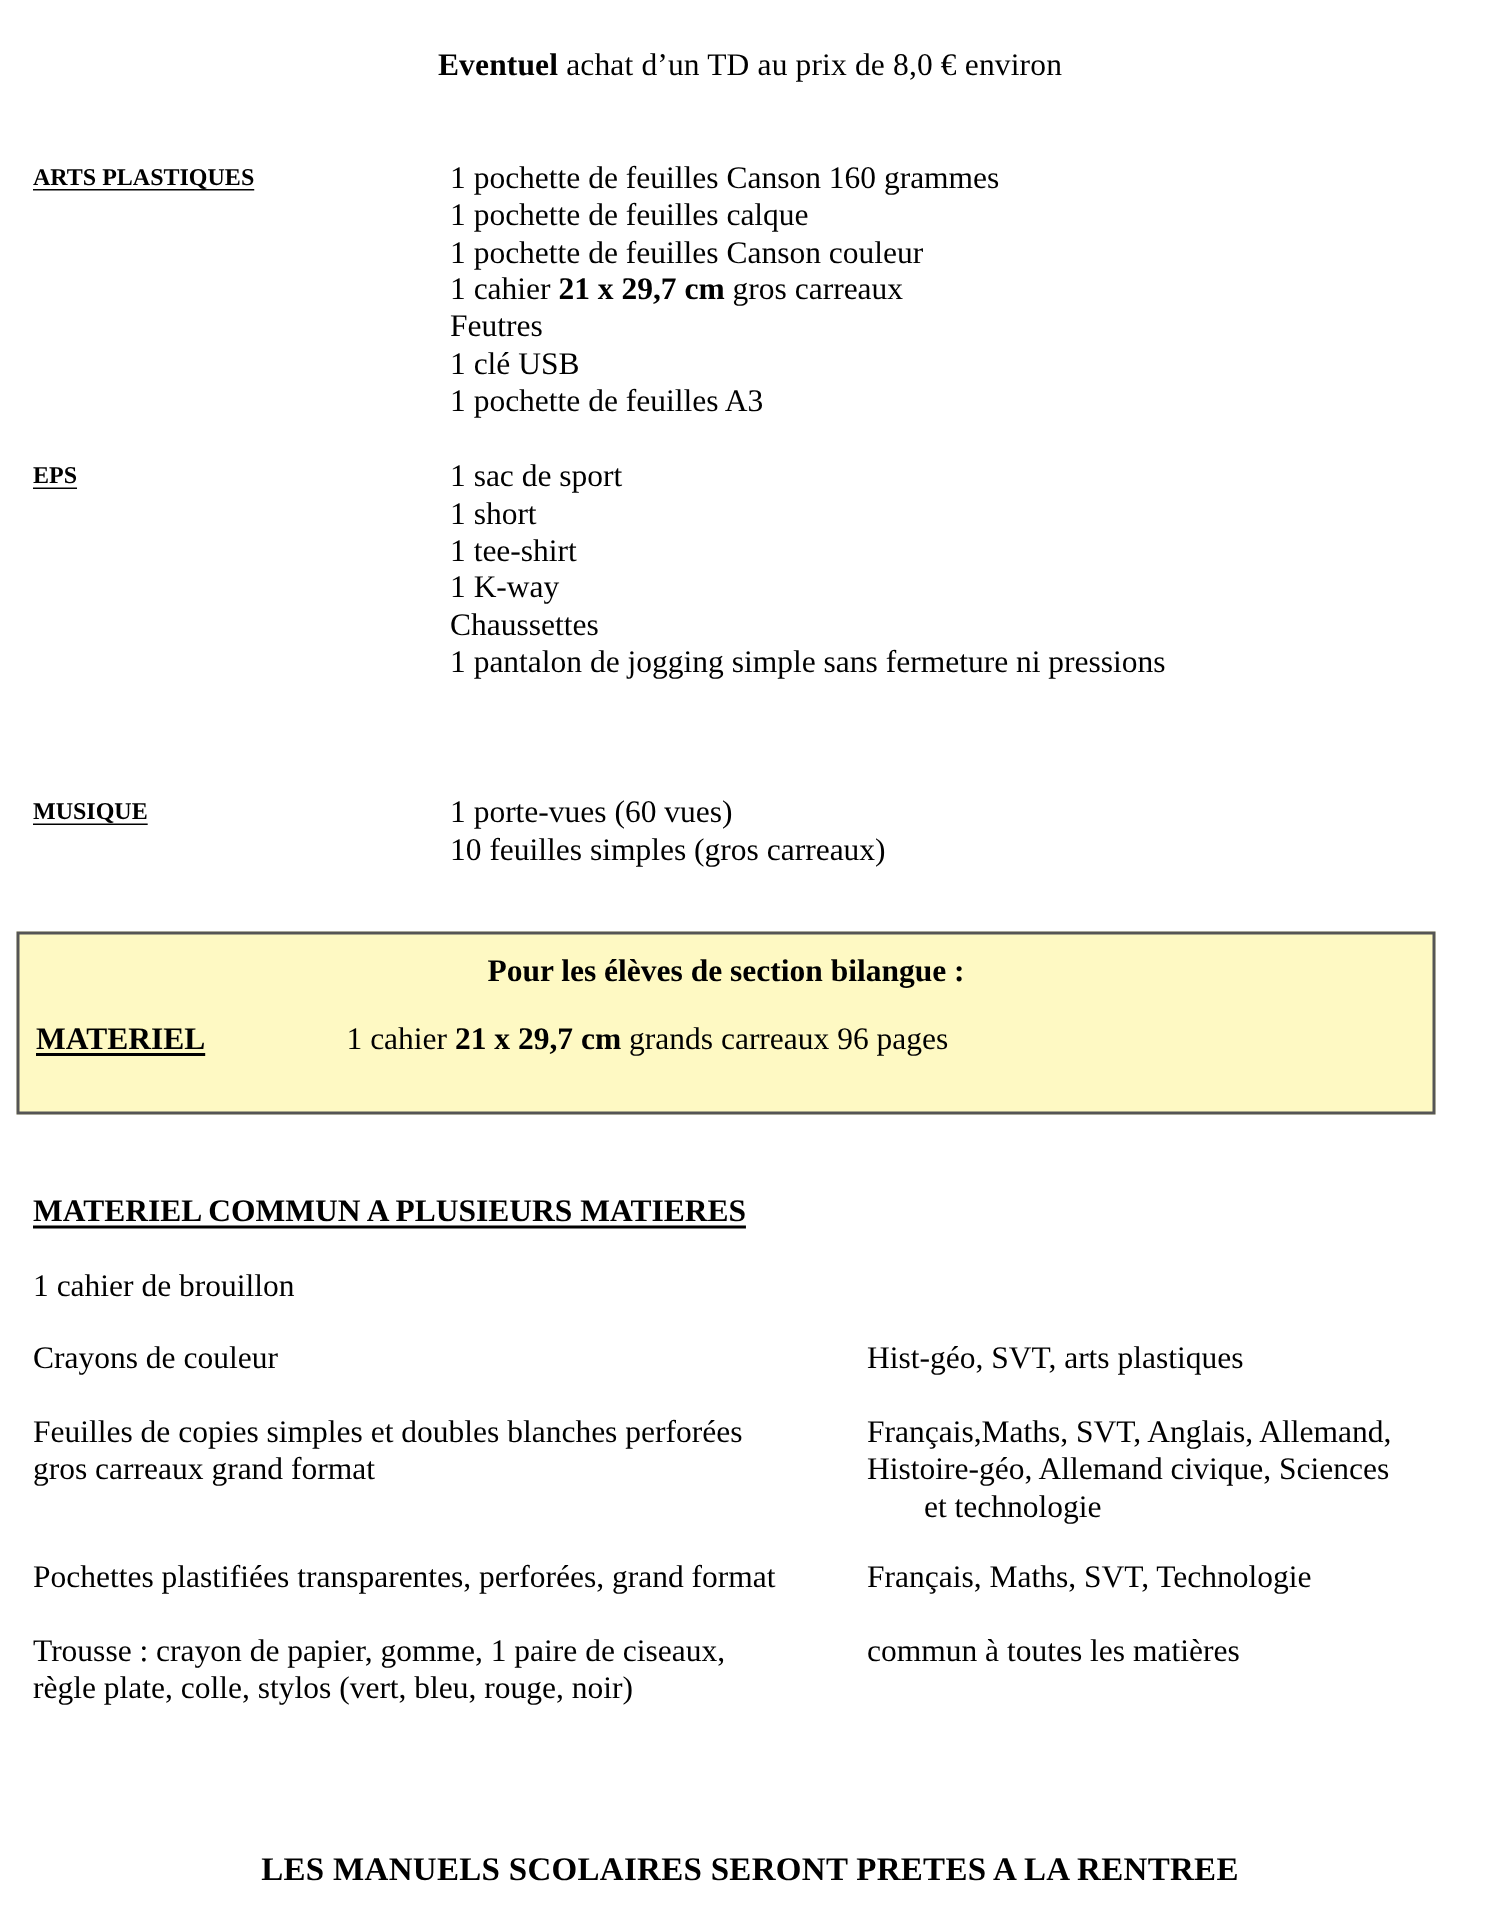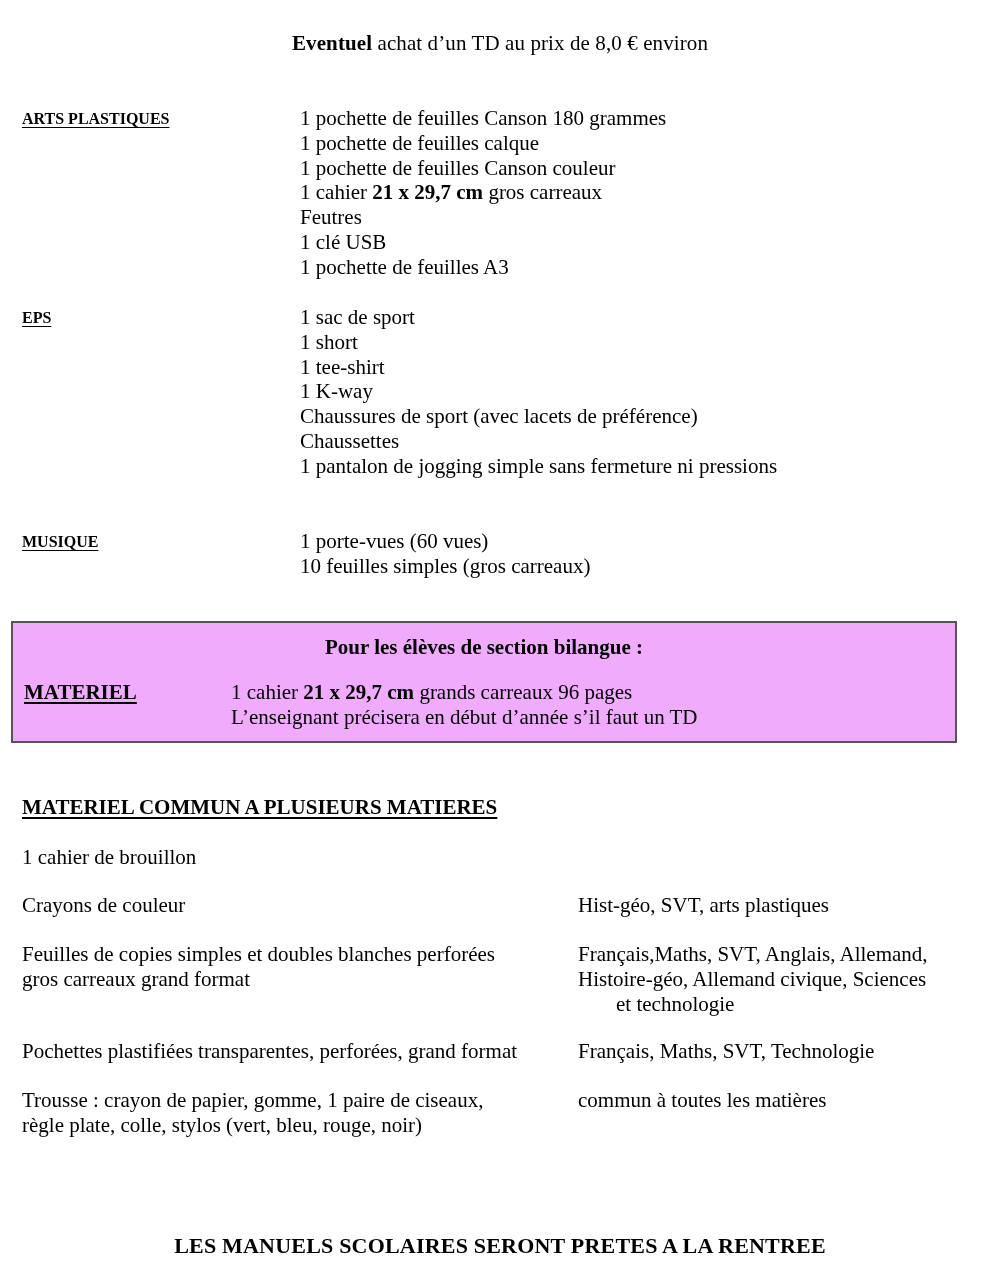--- a/index.html
+++ b/index.html
@@ -71,21 +71,21 @@
 
   
   .bilangue-box {
     position: absolute;
     left: 11px;
     top: 621px;
     width: 946px;
     height: 122px;
     border: 2px solid #555555;
     box-sizing: border-box;
-    background: #f0abfc;
+    background: #fef9c3;
   }
   .bilangue-title {
     position: absolute;
     left: 0;
     top: 12px;
     width: 100%;
     text-align: center;
     font-size: 21px;
     font-weight: bold;
     line-height: 25px;
@@ -184,58 +184,56 @@
 
 <div class="page">
 
   <div class="top-line">
     <span class="b">Eventuel</span><span> achat d’un TD au prix de 8,0 € environ</span>
   </div>
 
   <div class="subject" id="block-arts">
     <div class="subject-label">ARTS PLASTIQUES</div>
     <div class="subject-items">
-      <div class="item">1 pochette de feuilles Canson 180 grammes</div>
+      <div class="item">1 pochette de feuilles Canson 160 grammes</div>
       <div class="item">1 pochette de feuilles calque</div>
       <div class="item">1 pochette de feuilles Canson couleur</div>
       <div class="item"><span>1 cahier </span><span class="b">21 x 29,7 cm</span><span> gros carreaux</span></div>
       <div class="item">Feutres</div>
       <div class="item">1 clé USB</div>
       <div class="item">1 pochette de feuilles A3</div>
     </div>
   </div>
 
   <div class="subject" id="block-eps">
     <div class="subject-label">EPS</div>
     <div class="subject-items">
       <div class="item">1 sac de sport</div>
       <div class="item">1 short</div>
       <div class="item">1 tee-shirt</div>
       <div class="item">1 K-way</div>
-      <div class="item">Chaussures de sport (avec lacets de préférence)</div>
       <div class="item">Chaussettes</div>
       <div class="item">1 pantalon de jogging simple sans fermeture ni pressions</div>
     </div>
   </div>
 
   <div class="subject" id="block-musique">
     <div class="subject-label">MUSIQUE</div>
     <div class="subject-items">
       <div class="item">1 porte-vues (60 vues)</div>
       <div class="item">10 feuilles simples (gros carreaux)</div>
     </div>
   </div>
 
   <div class="bilangue-box">
     <div class="bilangue-title">Pour les élèves de section bilangue :</div>
     <div class="bilangue-row">
       <div class="bilangue-label">MATERIEL</div>
       <div class="bilangue-items">
         <div class="item"><span>1 cahier </span><span class="b">21 x 29,7 cm</span><span> grands carreaux 96 pages</span></div>
-        <div class="item">L’enseignant précisera en début d’année s’il faut un TD</div>
       </div>
     </div>
   </div>
 
   <div class="common-heading">MATERIEL COMMUN A PLUSIEURS MATIERES</div>
 
   <div class="common-table">
 
     <div class="common-row" id="row-brouillon">
       <div class="common-left">

